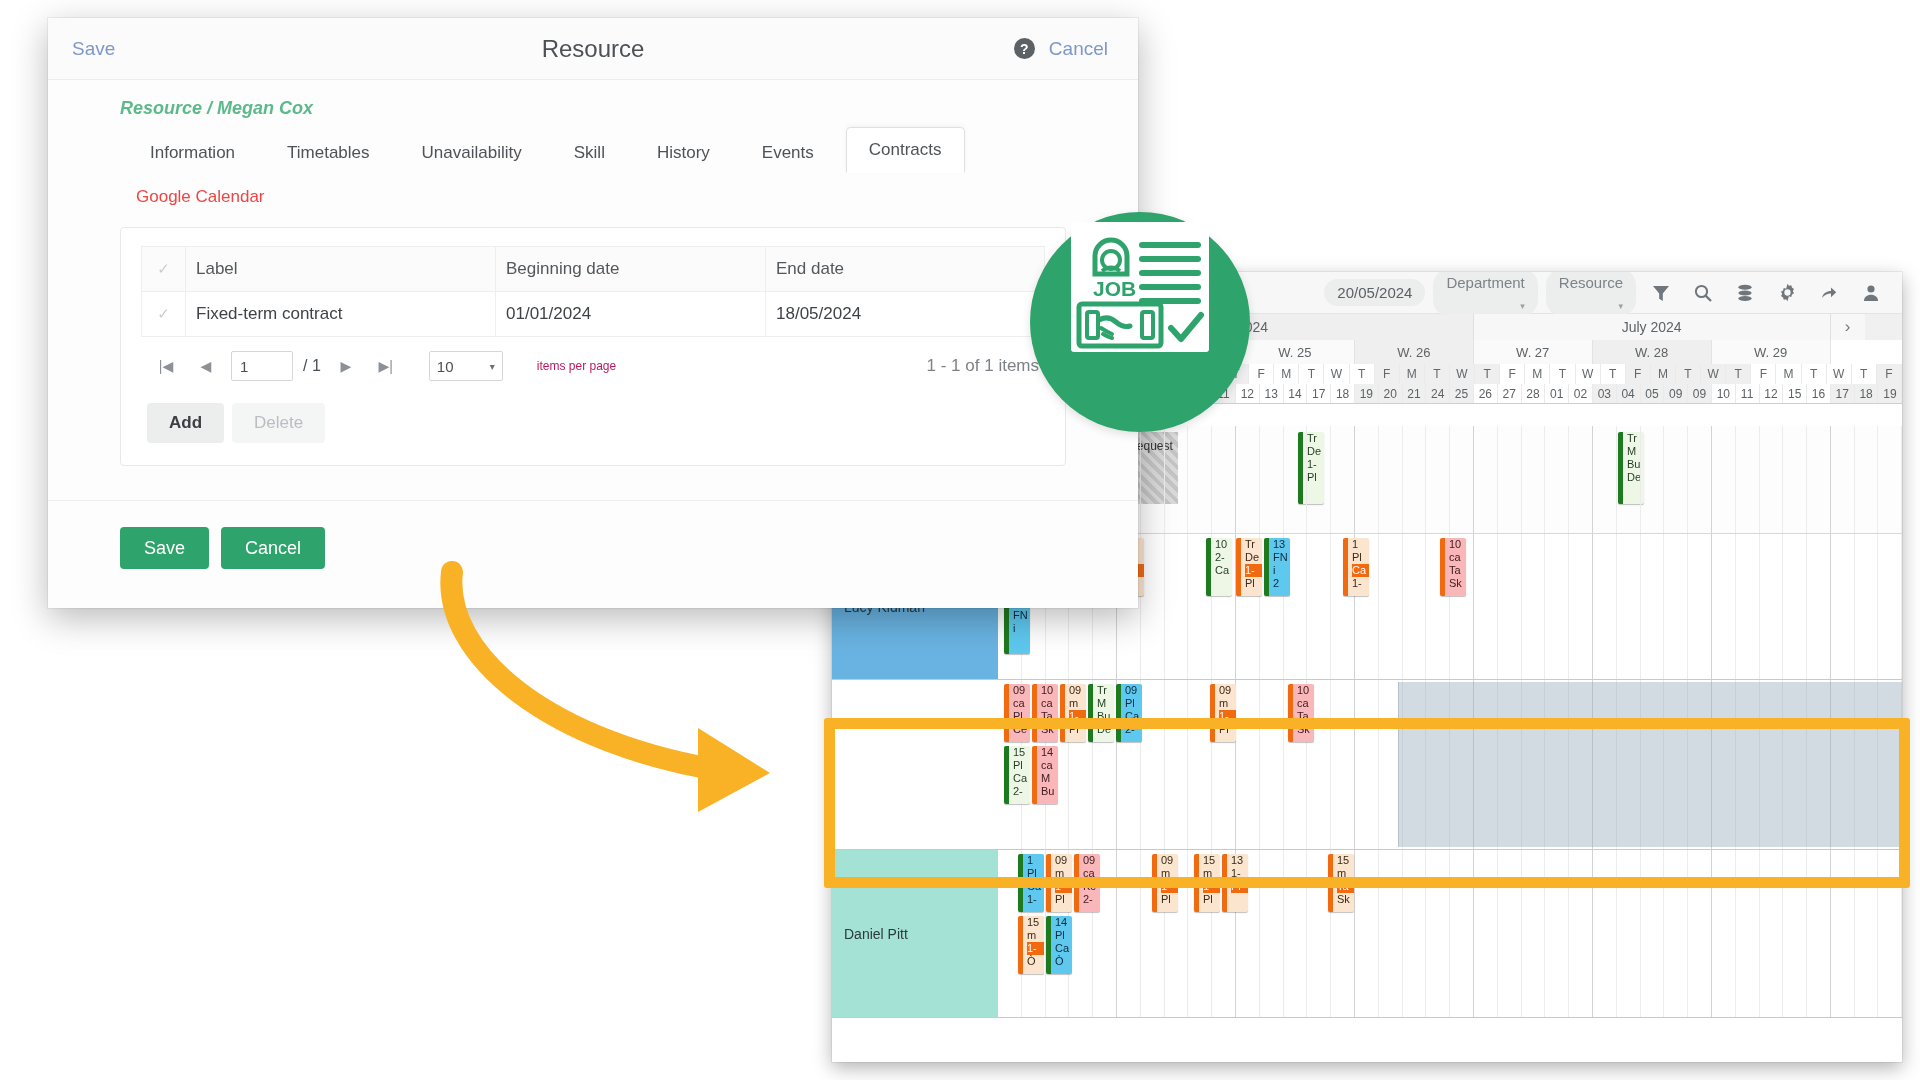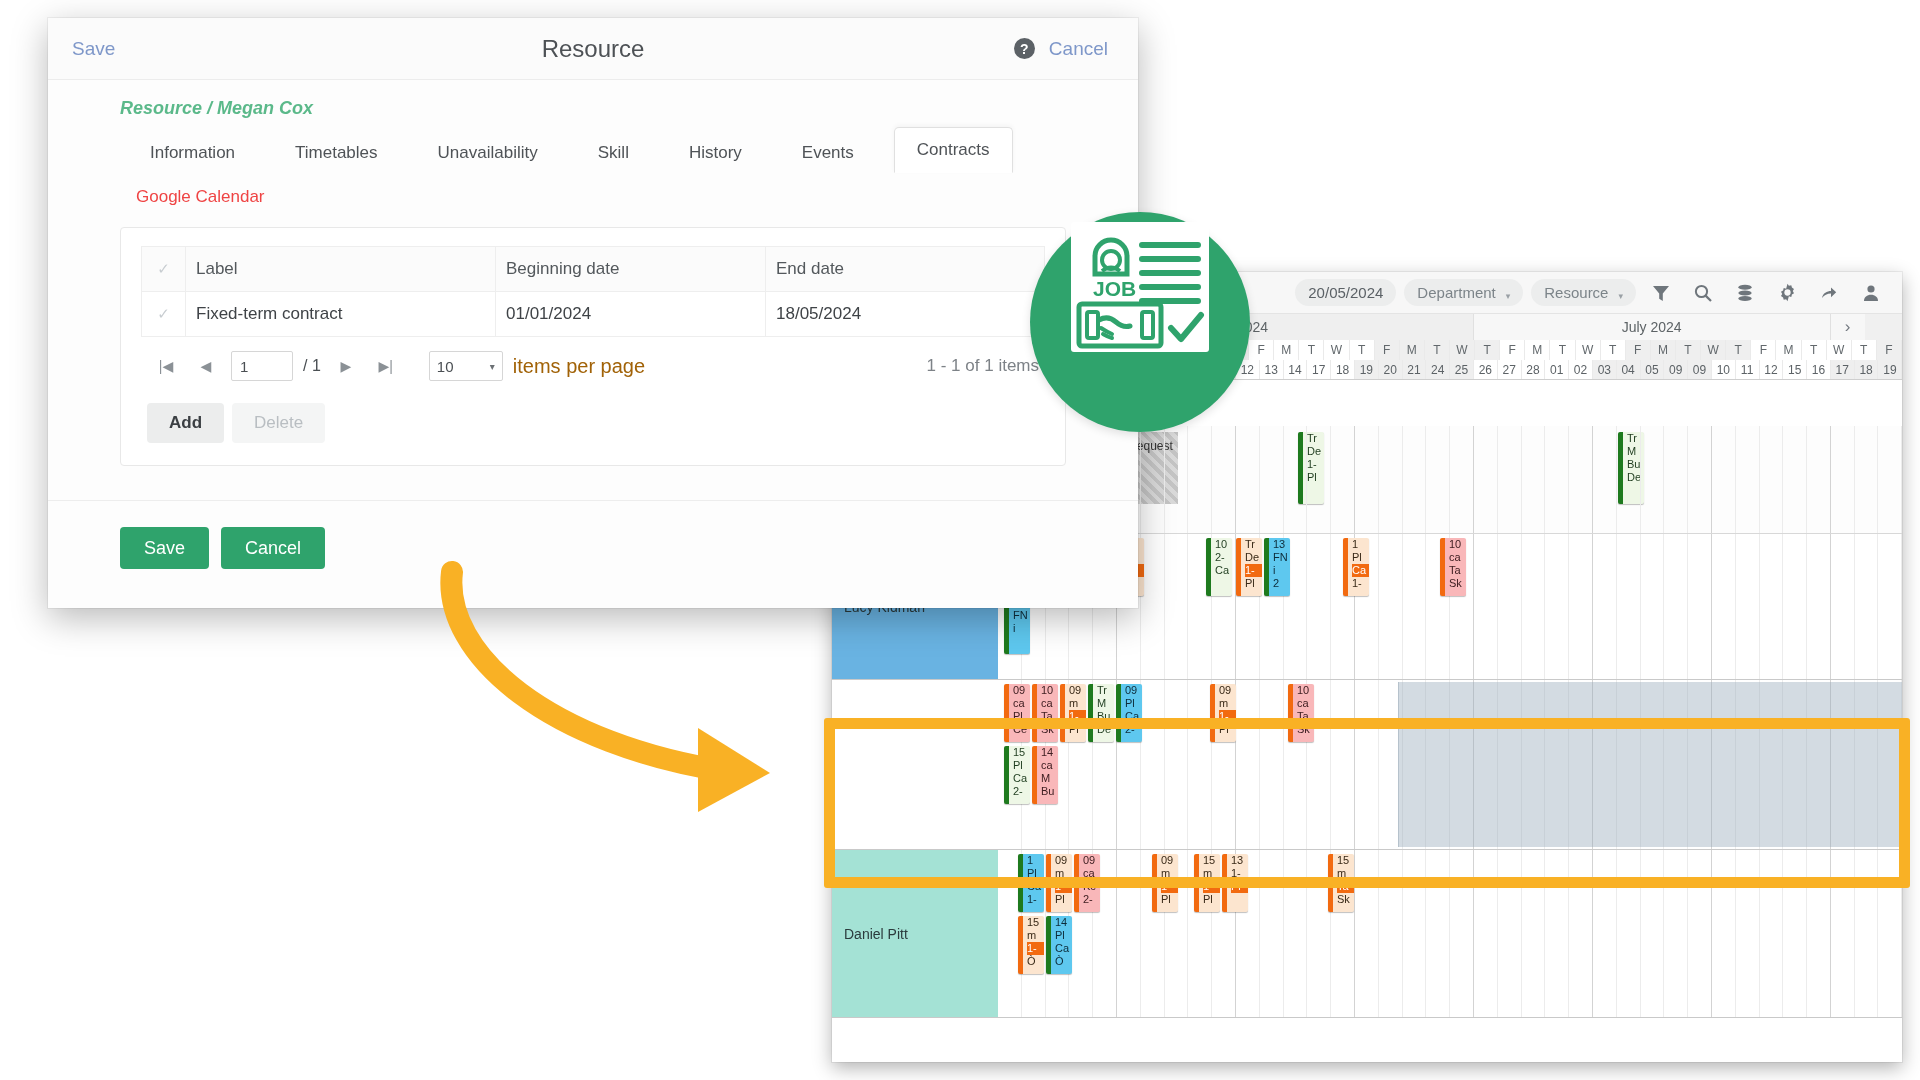--- a/index.html
+++ b/index.html
@@ -26,21 +26,21 @@
     background: #f7f7f7;
     display: flex; align-items: center; justify-content: flex-end;
     padding-right: 14px; gap: 8px;
     border-bottom: 1px solid #e4e4e4;
   }
   .tb-pill {
     background: #eceded; border-radius: 16px;
     padding: 5px 13px; font-size: 15px; color: #5b6166;
     white-space: nowrap;
   }
-  .tb-pill.with-caret { display:flex; align-items:flex-end; gap:10px; color:#7c8489; }
+  .tb-pill.with-caret { display:flex; align-items:flex-end; gap:10px; color:#7c8489;flex-direction:column; }
   .tb-caret { font-size: 9px; color:#9aa0a5; }
   .tb-icon {
     width: 34px; height: 34px; display:flex; align-items:center; justify-content:center;
     color:#6f767c;
   }
   .tb-icon svg { display:block; }
 
   
   .gantt-head { position:absolute; left:0; top:42px; width:100%; }
   .row-months { display:flex; height: 26px; background:#f0f0f0; }
@@ -156,21 +156,21 @@
   .help-dot {
     width:21px;height:21px;border-radius:50%;background:#5c6166;color:#fff;
     font-size:14px;display:flex;align-items:center;justify-content:center;font-weight:bold;
   }
   .dlg-cancel { font-size:19px; color:#7e97c9; cursor:pointer; }
 
   .breadcrumb {
     padding: 18px 0 0 72px; font-size:18px; color:#5bb98a;
     font-style: italic; font-weight: bold;
   }
-  .tabs { display:flex; align-items:flex-end; padding: 16px 0 0 82px; gap: 20px; height:54px; }
+  .tabs { display:flex; align-items:flex-end; padding: 16px 0 0 82px; gap: 12px; height:54px; }
   .tab {
     padding: 10px 20px; font-size:17px; color:#4f5357; cursor:pointer;
     border-radius: 5px 5px 0 0;
   }
   .tab.active {
     background:#fff; border:1px solid #e0e0e0; border-bottom-color:#fff;
     box-shadow: 0 -2px 5px rgba(0,0,0,0.04);
     padding: 12px 22px;
   }
   .subsection { padding: 14px 0 0 88px; font-size:17px; color:#ef4444; }
@@ -198,21 +198,21 @@
   .pg-input {
     width:62px;height:30px;border:1px solid #d6d6d6;border-radius:2px;background:#fff;
     font-size:15px;color:#4a4f53;padding-left:8px;
   }
   .pg-sep { font-size:16px;color:#4a4f53; }
   .pg-select {
     width:74px;height:30px;border:1px solid #d6d6d6;border-radius:2px;background:#fff;
     font-size:15px;color:#4a4f53; margin-left: 18px;
     display:flex; align-items:center; justify-content:space-between; padding:0 7px;
   }
-  .pg-ipp { font-size:20px; color:#a16207; margin-left:0; }
+  .pg-ipp { font-size:12px; color:#be185d; margin-left:24px; }
   .pg-count { position:absolute; right:6px; font-size:17px; color:#7d8287; }
 
   .act-row { display:flex; gap:8px; padding: 22px 4px 0 6px; }
   .btn-flat {
     padding: 10px 22px; font-size:17px; border-radius:4px; cursor:pointer;
   }
   .btn-flat.add { background:#eceded; color:#3b3f43; font-weight:bold; }
   .btn-flat.del { background:#f4f5f5; color:#b9bec2; }
 
   .dlg-footer { position:absolute; left:0; right:0; bottom:0; height:108px; border-top:1px solid #ededed; }
@@ -288,20 +288,30 @@
           </svg>
       </div>
     </div>
 
     <div class="gantt-head">
       <div class="row-months" id="month-row">
           <div style="width: 166px; background: rgb(247, 247, 247);"></div>
           <div class="mcell" style="width: 475.789px;">June 2024</div>
           <div class="mcell alt" style="width: 356.842px;">July 2024</div>
           <div class="nav-next">›</div>
+        </div>
+      <div class="row-weeks" id="week-row">
+          <div style="width: 166px; background: rgb(250, 250, 250);"></div>
+          <div class="wcell" style="width: 118.947px;">W. 23</div>
+          <div class="wcell shade" style="width: 118.947px;">W. 24</div>
+          <div class="wcell" style="width: 118.947px;">W. 25</div>
+          <div class="wcell shade" style="width: 118.947px;">W. 26</div>
+          <div class="wcell" style="width: 118.947px;">W. 27</div>
+          <div class="wcell shade" style="width: 118.947px;">W. 28</div>
+          <div class="wcell" style="width: 118.947px;">W. 29</div>
         </div>
       <div class="row-dows" id="dow-row">
           <div style="width: 166px; flex: 0 0 166px; background: rgb(255, 255, 255);"></div>
           <div class="dcell">F</div>
           <div class="dcell">M</div>
           <div class="dcell">T</div>
           <div class="dcell">W</div>
           <div class="dcell">T</div>
           <div class="dcell shade">F</div>
           <div class="dcell shade">M</div>

